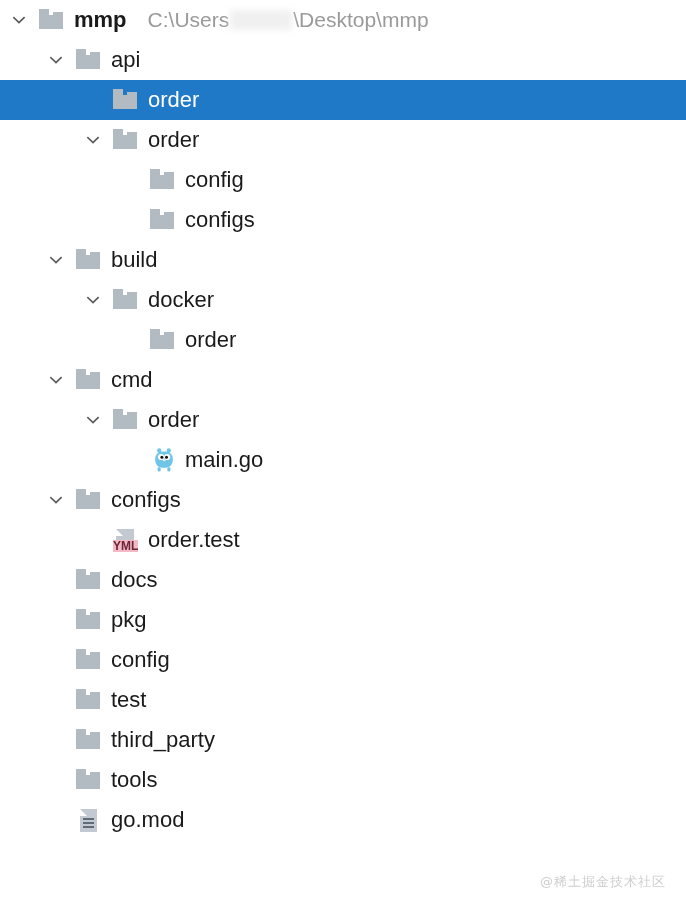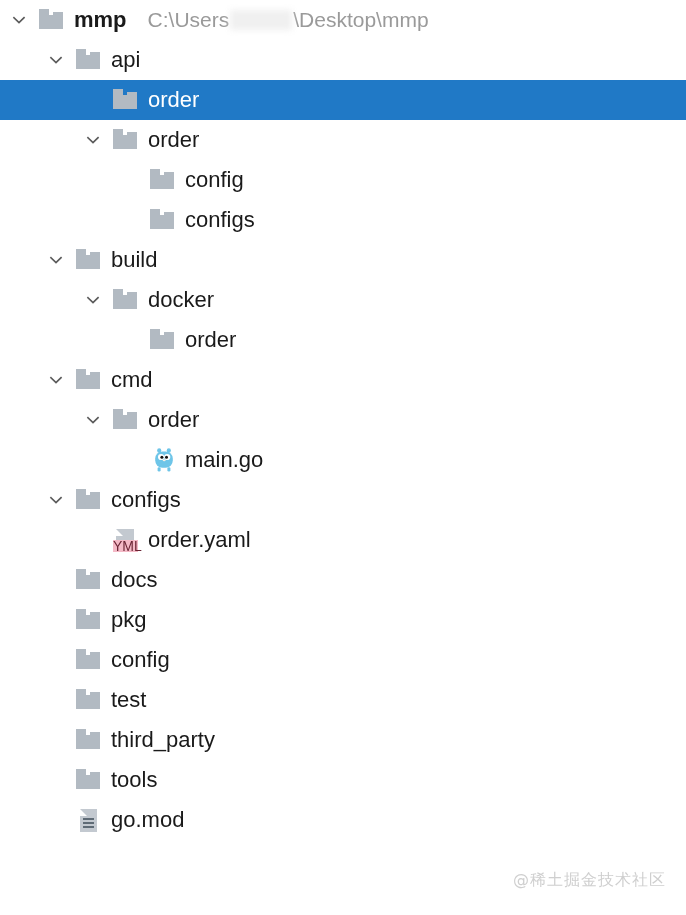--- a/index.html
+++ b/index.html
@@ -115,22 +115,22 @@
     background: #ffffff;
     clip-path: polygon(0 0, 100% 100%, 0 100%);
   }
   .yml-badge {
     position: absolute;
     left: 0px; top: 11px;
     width: 25px; height: 12px;
     background: #f4b9c6;
     color: #6b2535;
     font-family: "Liberation Sans", sans-serif;
-    font-size: 14px;
-    font-weight: normal;
+    font-size: 12px;
+    font-weight: bold;
     line-height: 12px;
     text-align: center;
     letter-spacing: 0px;
   }
 
   
   .gopher { position: absolute; left: 2px; top: -1px; width: 24px; height: 25px; }
 
   
   .label {
@@ -156,21 +156,21 @@
     background: #f0f0f0;
     vertical-align: -3px;
     filter: blur(3px);
     margin: 0 1px;
   }
 
   .watermark {
     position: absolute;
     right: 20px;
     bottom: 24px;
-    font-size: 16px;
+    font-size: 13px;
     color: #cfcfcf;
     font-family: "DejaVu Sans", sans-serif;
     letter-spacing: 1px;
     user-select: none;
   }
 </style>
 </head>
 <body>
 
 <div id="tree">
@@ -341,21 +341,21 @@
       </span>
       <span class="label">configs</span>
     </div>
     <div class="row">
       <span class="indent" style="width: 113px;"></span>
       <span class="ico">
         <span class="yml-page"></span>
         <span class="yml-fold"></span>
         <span class="yml-badge">YML</span>
       </span>
-      <span class="label">order.yaml</span>
+      <span class="label">order.test</span>
     </div>
     <div class="row">
       <span class="indent" style="width: 76px;"></span>
       <span class="ico">
         <span class="folder-tab"></span>
         <span class="folder-back"></span>
         <span class="folder-notch"></span>
       </span>
       <span class="label">docs</span>
     </div>

